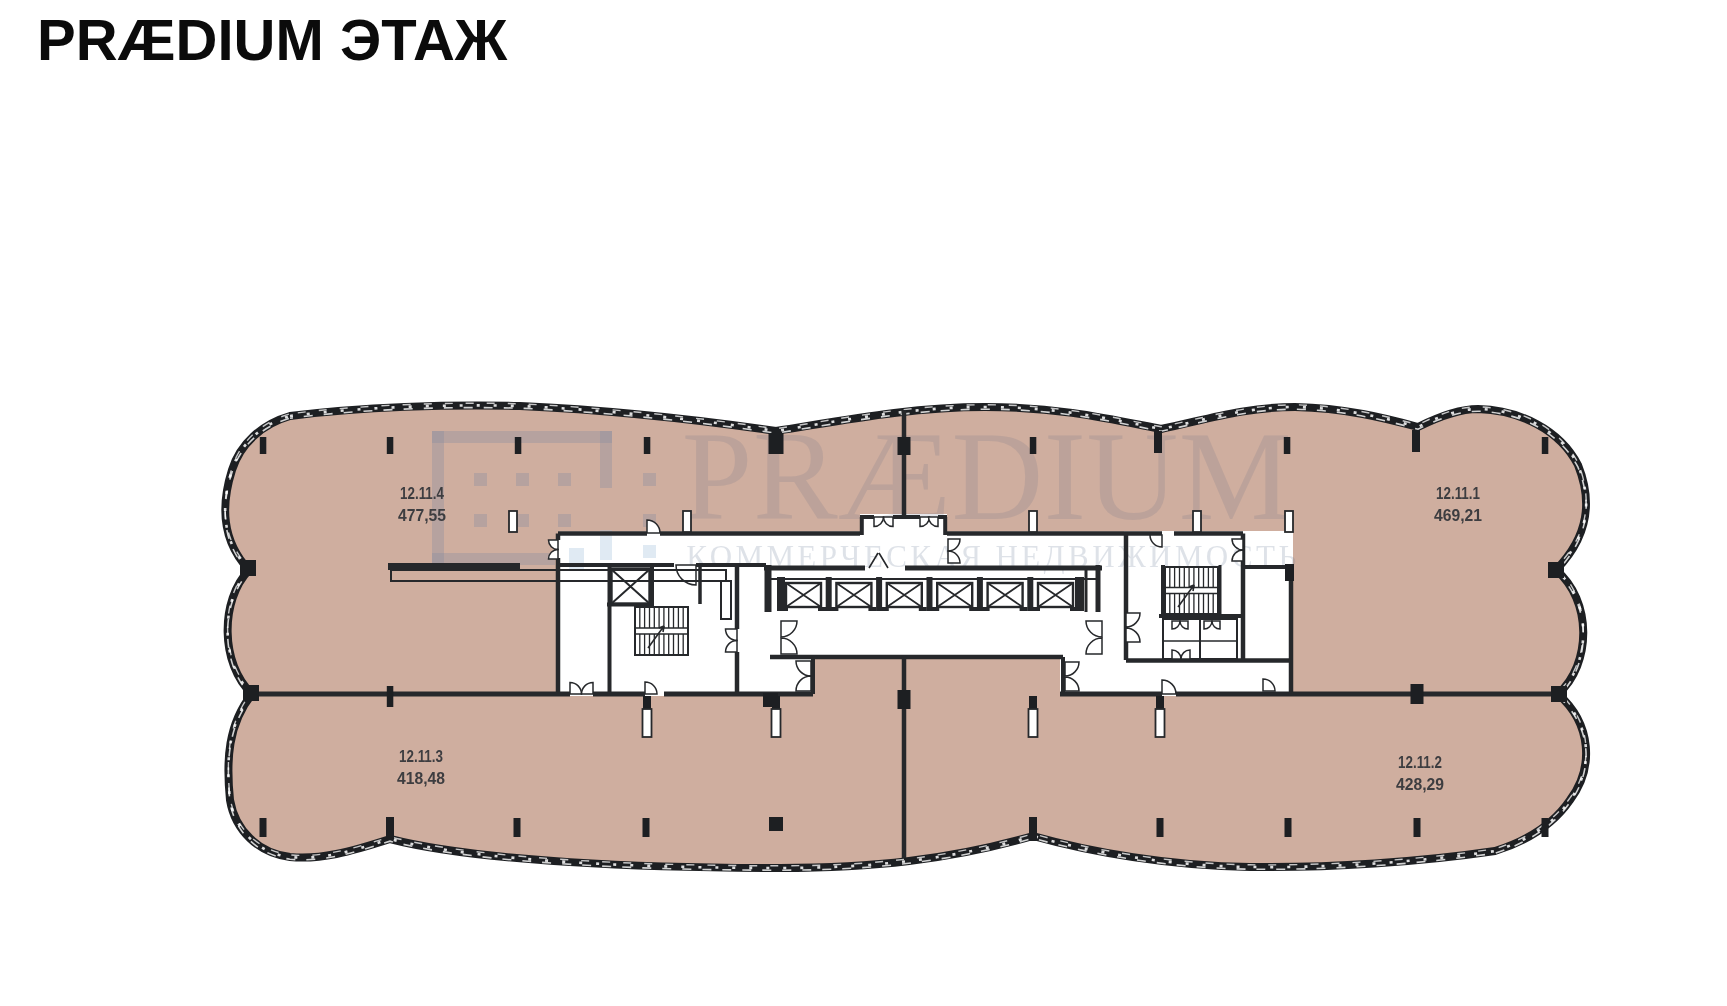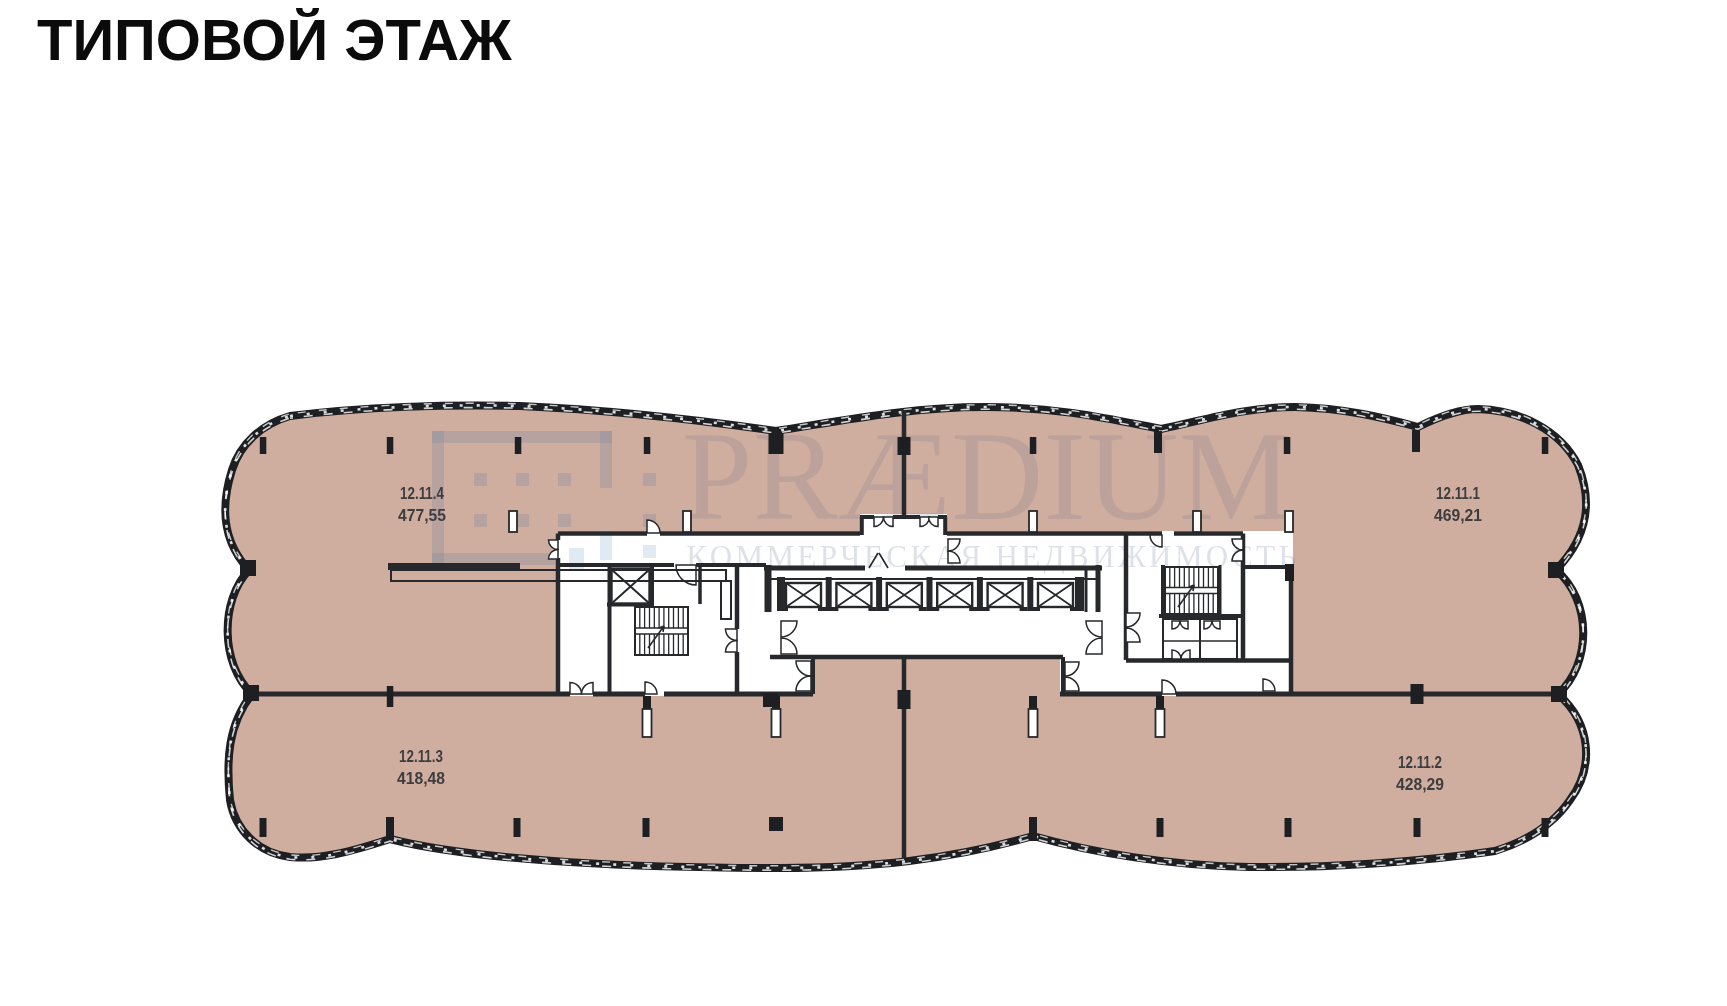--- a/index.html
+++ b/index.html
@@ -212,12 +212,12 @@
     <rect x="769" y="817" width="14" height="14" fill="#1d1f22"></rect>
     <text x="422" y="499" font-family="Liberation Sans, sans-serif" font-weight="bold" font-size="17" fill="#3d3d40" text-anchor="middle" textLength="44" lengthAdjust="spacingAndGlyphs">12.11.4</text>
     <text x="422" y="521" font-family="Liberation Sans, sans-serif" font-weight="bold" font-size="17" fill="#3d3d40" text-anchor="middle" textLength="48" lengthAdjust="spacingAndGlyphs">477,55</text>
     <text x="1458" y="499" font-family="Liberation Sans, sans-serif" font-weight="bold" font-size="17" fill="#3d3d40" text-anchor="middle" textLength="44" lengthAdjust="spacingAndGlyphs">12.11.1</text>
     <text x="1458" y="521" font-family="Liberation Sans, sans-serif" font-weight="bold" font-size="17" fill="#3d3d40" text-anchor="middle" textLength="48" lengthAdjust="spacingAndGlyphs">469,21</text>
     <text x="421" y="762" font-family="Liberation Sans, sans-serif" font-weight="bold" font-size="17" fill="#3d3d40" text-anchor="middle" textLength="44" lengthAdjust="spacingAndGlyphs">12.11.3</text>
     <text x="421" y="784" font-family="Liberation Sans, sans-serif" font-weight="bold" font-size="17" fill="#3d3d40" text-anchor="middle" textLength="48" lengthAdjust="spacingAndGlyphs">418,48</text>
     <text x="1420" y="768" font-family="Liberation Sans, sans-serif" font-weight="bold" font-size="17" fill="#3d3d40" text-anchor="middle" textLength="44" lengthAdjust="spacingAndGlyphs">12.11.2</text>
     <text x="1420" y="790" font-family="Liberation Sans, sans-serif" font-weight="bold" font-size="17" fill="#3d3d40" text-anchor="middle" textLength="48" lengthAdjust="spacingAndGlyphs">428,29</text>
   </svg>
-<div id="title">ТИПОВОЙ ЭТАЖ</div>
+<div id="title">PRÆDIUM ЭТАЖ</div>
 </body></html>

